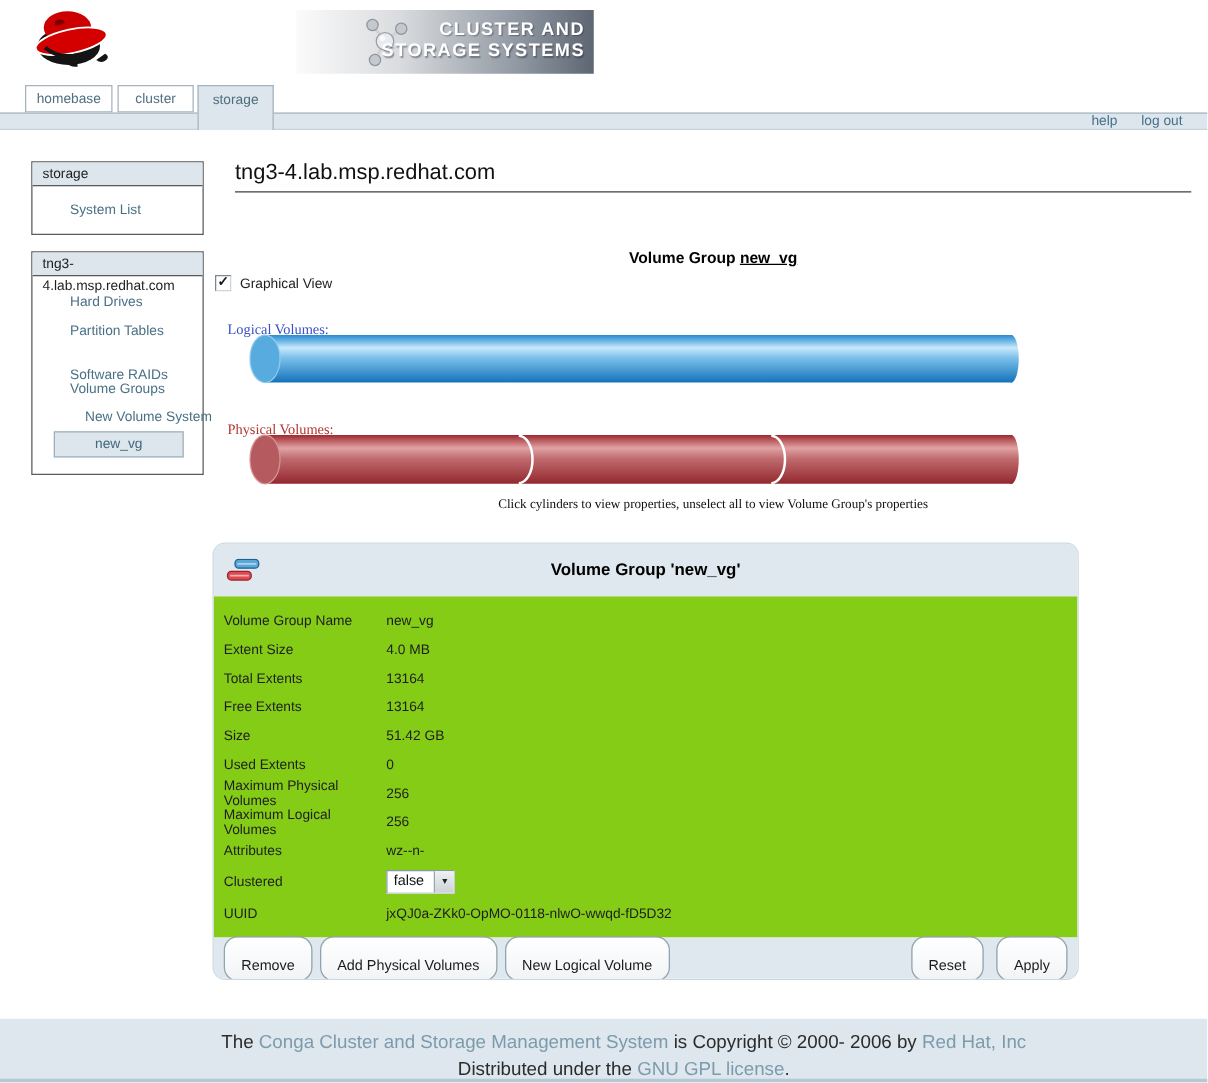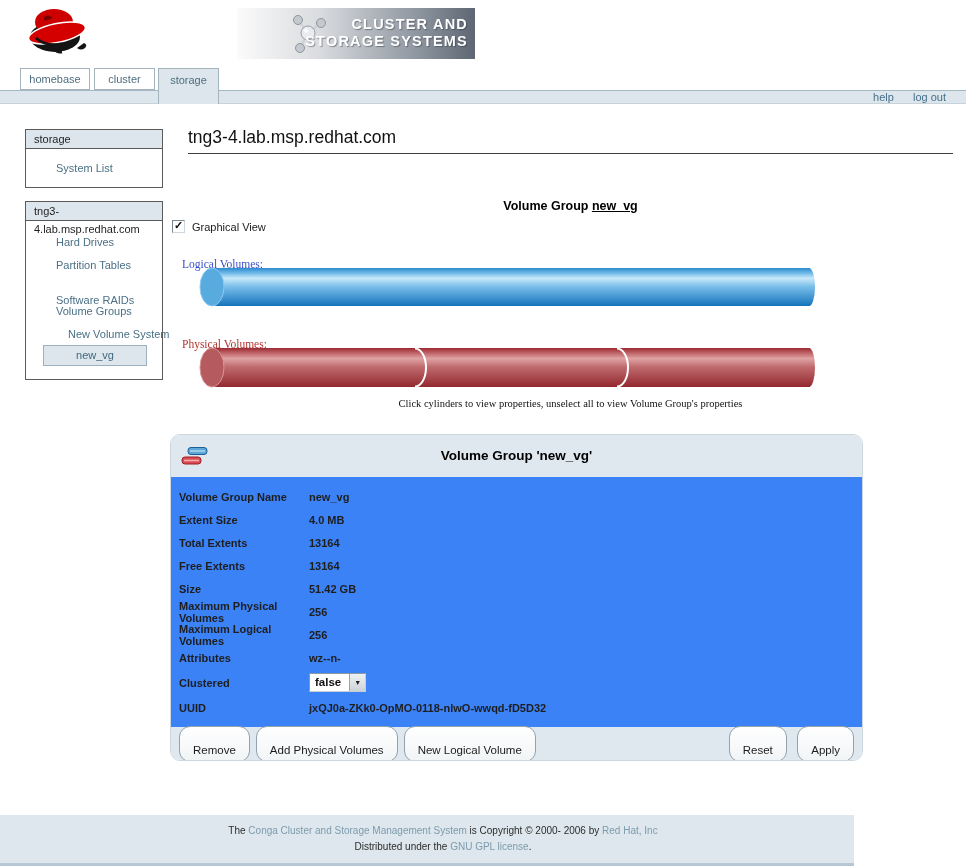--- a/index.html
+++ b/index.html
@@ -62,39 +62,39 @@
   .cyl-red  { top:347px; }
   .cyl-caption { position:absolute; left:188px; top:398px; width:765px; text-align:center;
                  font-family:"Liberation Serif", serif; font-size:10.5px; color:#111; }
 
   
   .panel { position:absolute; left:170px; top:434px; width:693px; border:1px solid #ccd8e0;
            border-radius:10px; overflow:hidden; background:#fff; }
   .panel-head { position:relative; height:42px; background:#dfe8ee; }
   .panel-title { text-align:center; line-height:42px; font-size:13.5px; font-weight:bold; color:#000; }
   .panel-icon { position:absolute; left:10px; top:12px; }
-  .panel-body { background:#3b82f6; padding:8px 0 8px 0;font-weight:bold; }
+  .panel-body { background:#84cc16; padding:8px 0 8px 0; }
   .prow { display:flex; align-items:center; height:23px; padding-left:8px; font-size:11px; color:#1e1e1e; }
   .prow .plabel { width:130px; flex:none; }
   .prow-clustered { height:27px; }
   .select-box { display:inline-flex; align-items:stretch; height:19px; border:1px solid; 
                 border-color:#8a98a2 #c5ced4 #c5ced4 #8a98a2; background:#fff; cursor:pointer; }
   .select-text { padding:0 8px 0 5px; font-size:11.5px; line-height:17px; color:#111; }
   .select-arrow { width:16px; background:linear-gradient(#eef1f3,#ccd3d8); border-left:1px solid #9aa6ae;
                   display:flex; align-items:center; justify-content:center; font-size:7px; color:#222; }
   .panel-foot { display:flex; align-items:center; height:33px; background:#dfe8ee; padding:0 8px; }
   .btn { height:22px; border:1px solid #93a2ac; border-radius:11px; background:linear-gradient(#ffffff,#f1f4f6);
          font-family:"Liberation Sans", sans-serif; font-size:11.5px; color:#1c1c1c; padding:17px 13px;
          margin-right:6px; cursor:pointer; }
   .foot-right { margin-left:auto; }
   .foot-right .btn:last-child { margin-right:0; }
 
   
-  .page-footer { position:absolute; left:0; top:815px; width:854px; height:51px; background:#dde7ed;
-                 border-bottom:3px solid #b6c8d3; text-align:center; font-size:10px; color:#2c2c2c;padding-left:32px; }
+  .page-footer { position:absolute; left:0; top:815px; width:966px; height:51px; background:#dde7ed;
+                 border-bottom:3px solid #b6c8d3; text-align:center; font-size:15px; color:#2c2c2c;padding-left:32px; }
   .page-footer .l1 { margin-top:10px; }
   .page-footer .l2 { margin-top:5px; }
   .flink { color:#7d9bad; cursor:pointer; }
 </style>
 </head>
 <body>
 
 <div id="page">
 
   <svg class="logo-svg" width="68" height="54" viewBox="0 0 68 54" aria-hidden="true">
@@ -224,20 +224,24 @@
       </div>
       <div class="prow">
         <span class="plabel">Free Extents</span>
         <span class="pvalue">13164</span>
       </div>
       <div class="prow">
         <span class="plabel">Size</span>
         <span class="pvalue">51.42 GB</span>
       </div>
       <div class="prow">
+        <span class="plabel">Used Extents</span>
+        <span class="pvalue">0</span>
+      </div>
+      <div class="prow">
         <span class="plabel">Maximum Physical Volumes</span>
         <span class="pvalue">256</span>
       </div>
       <div class="prow">
         <span class="plabel">Maximum Logical Volumes</span>
         <span class="pvalue">256</span>
       </div>
       <div class="prow">
         <span class="plabel">Attributes</span>
         <span class="pvalue">wz--n-</span>

